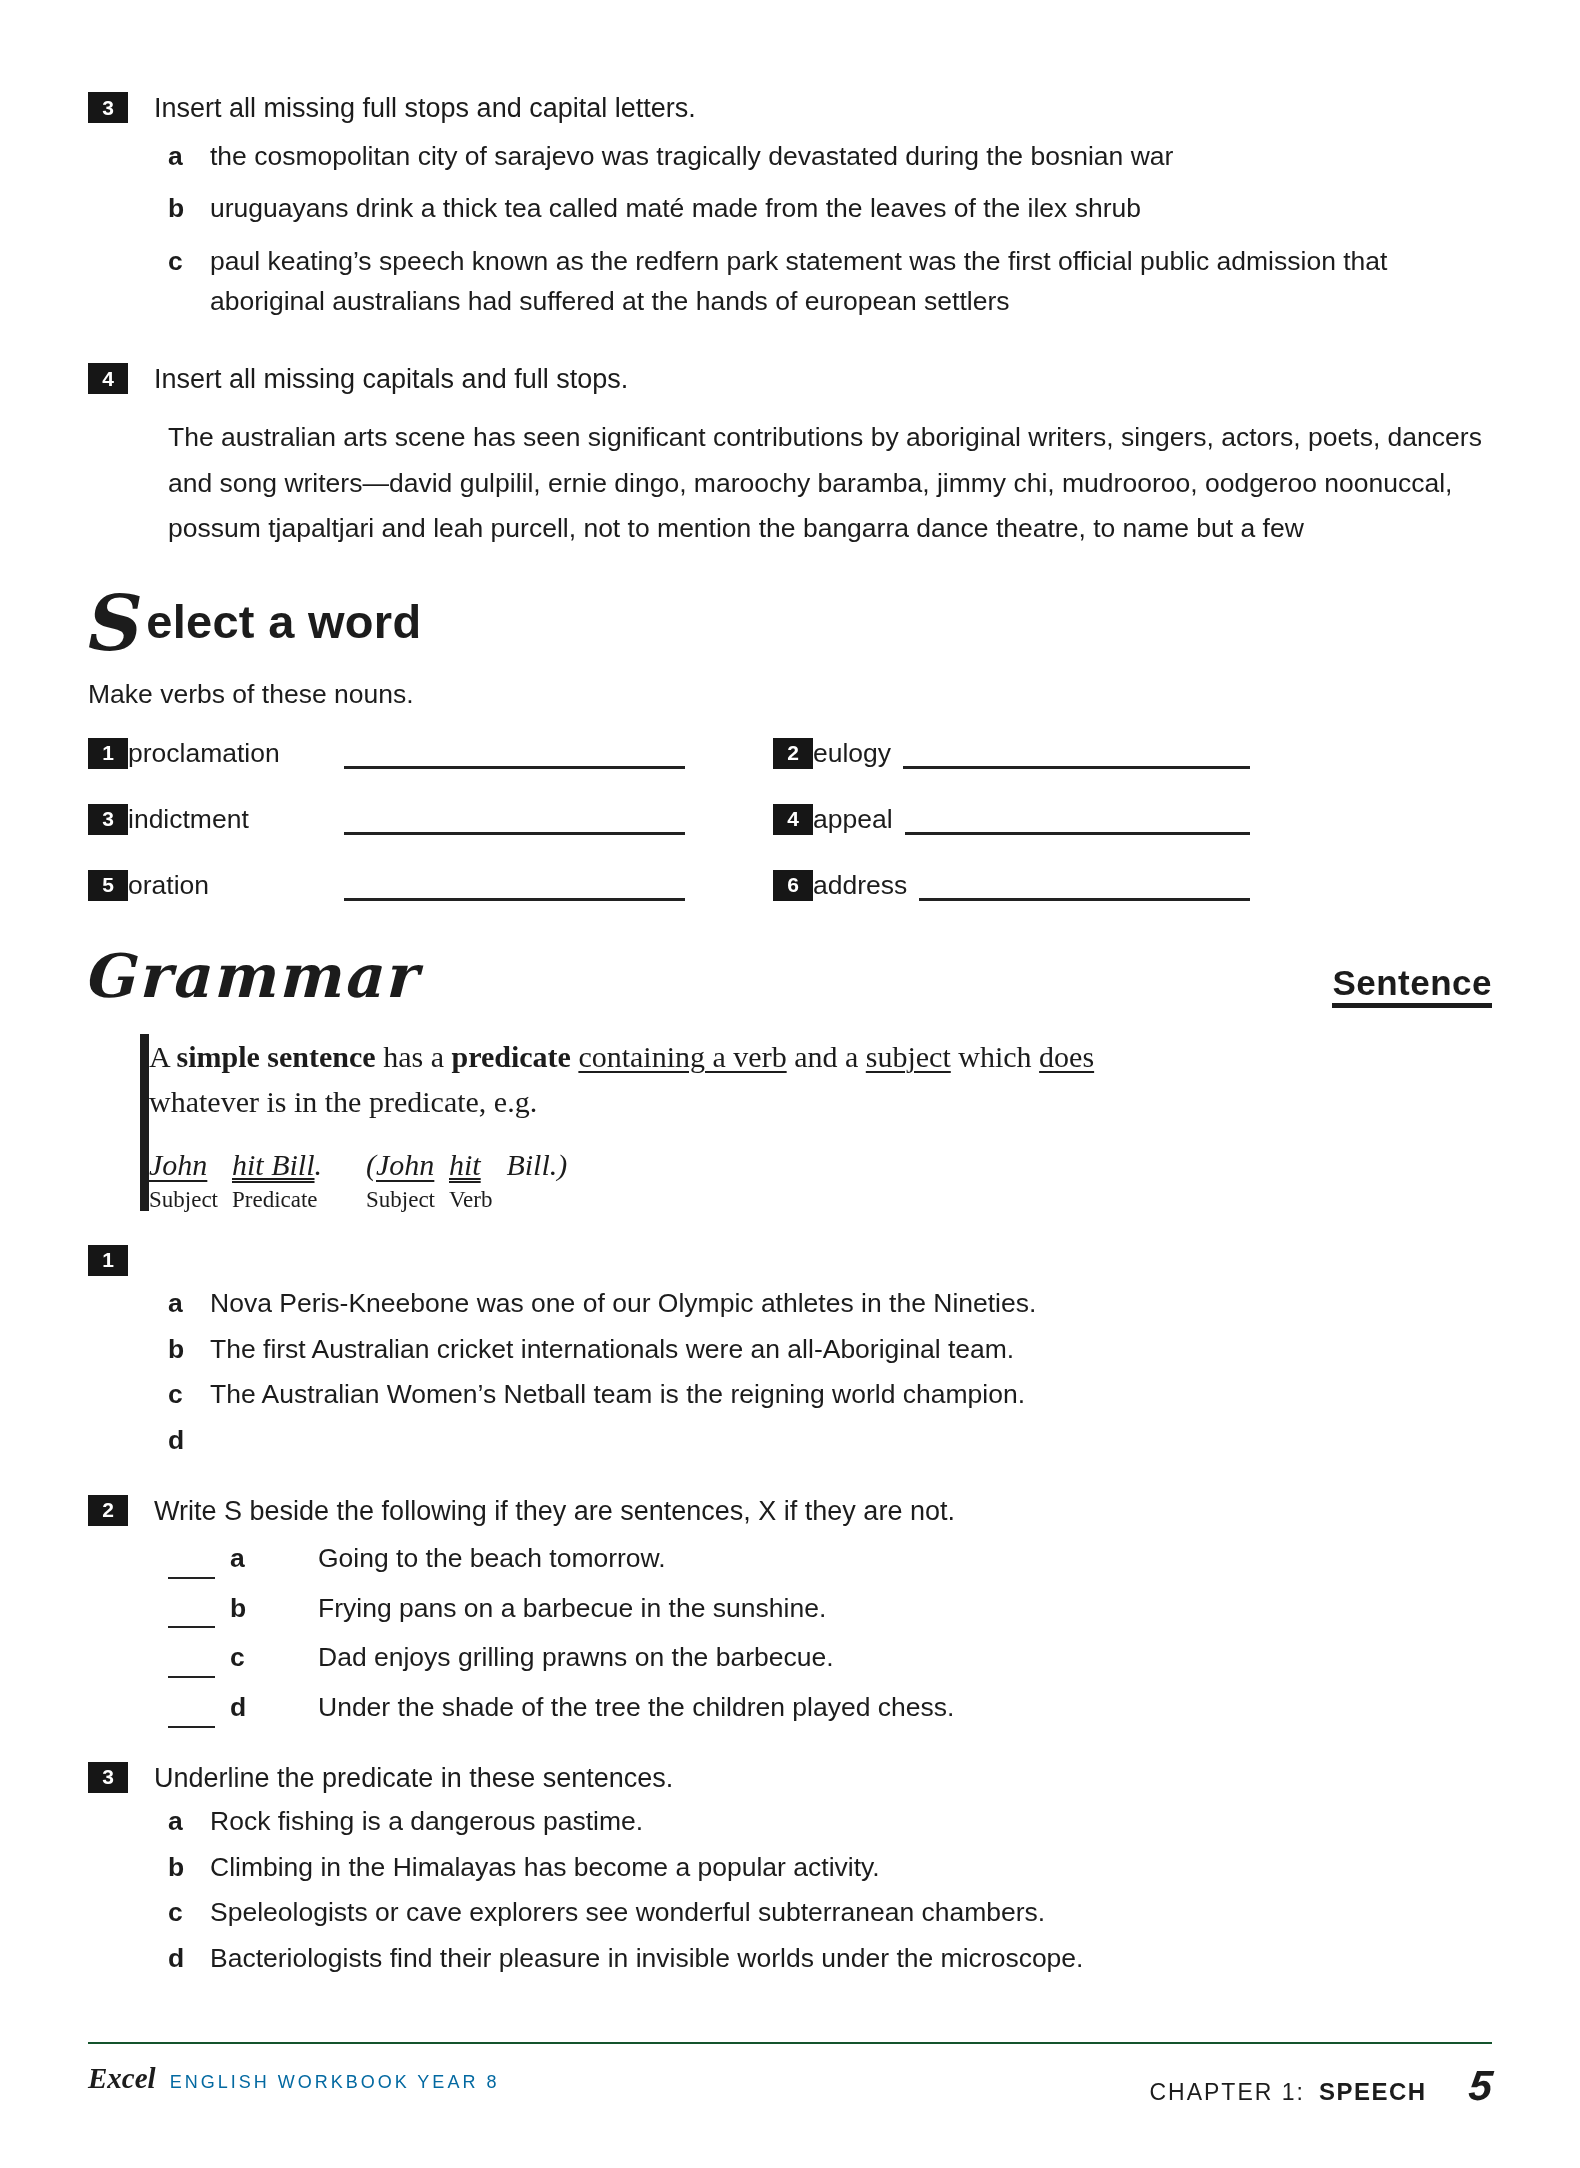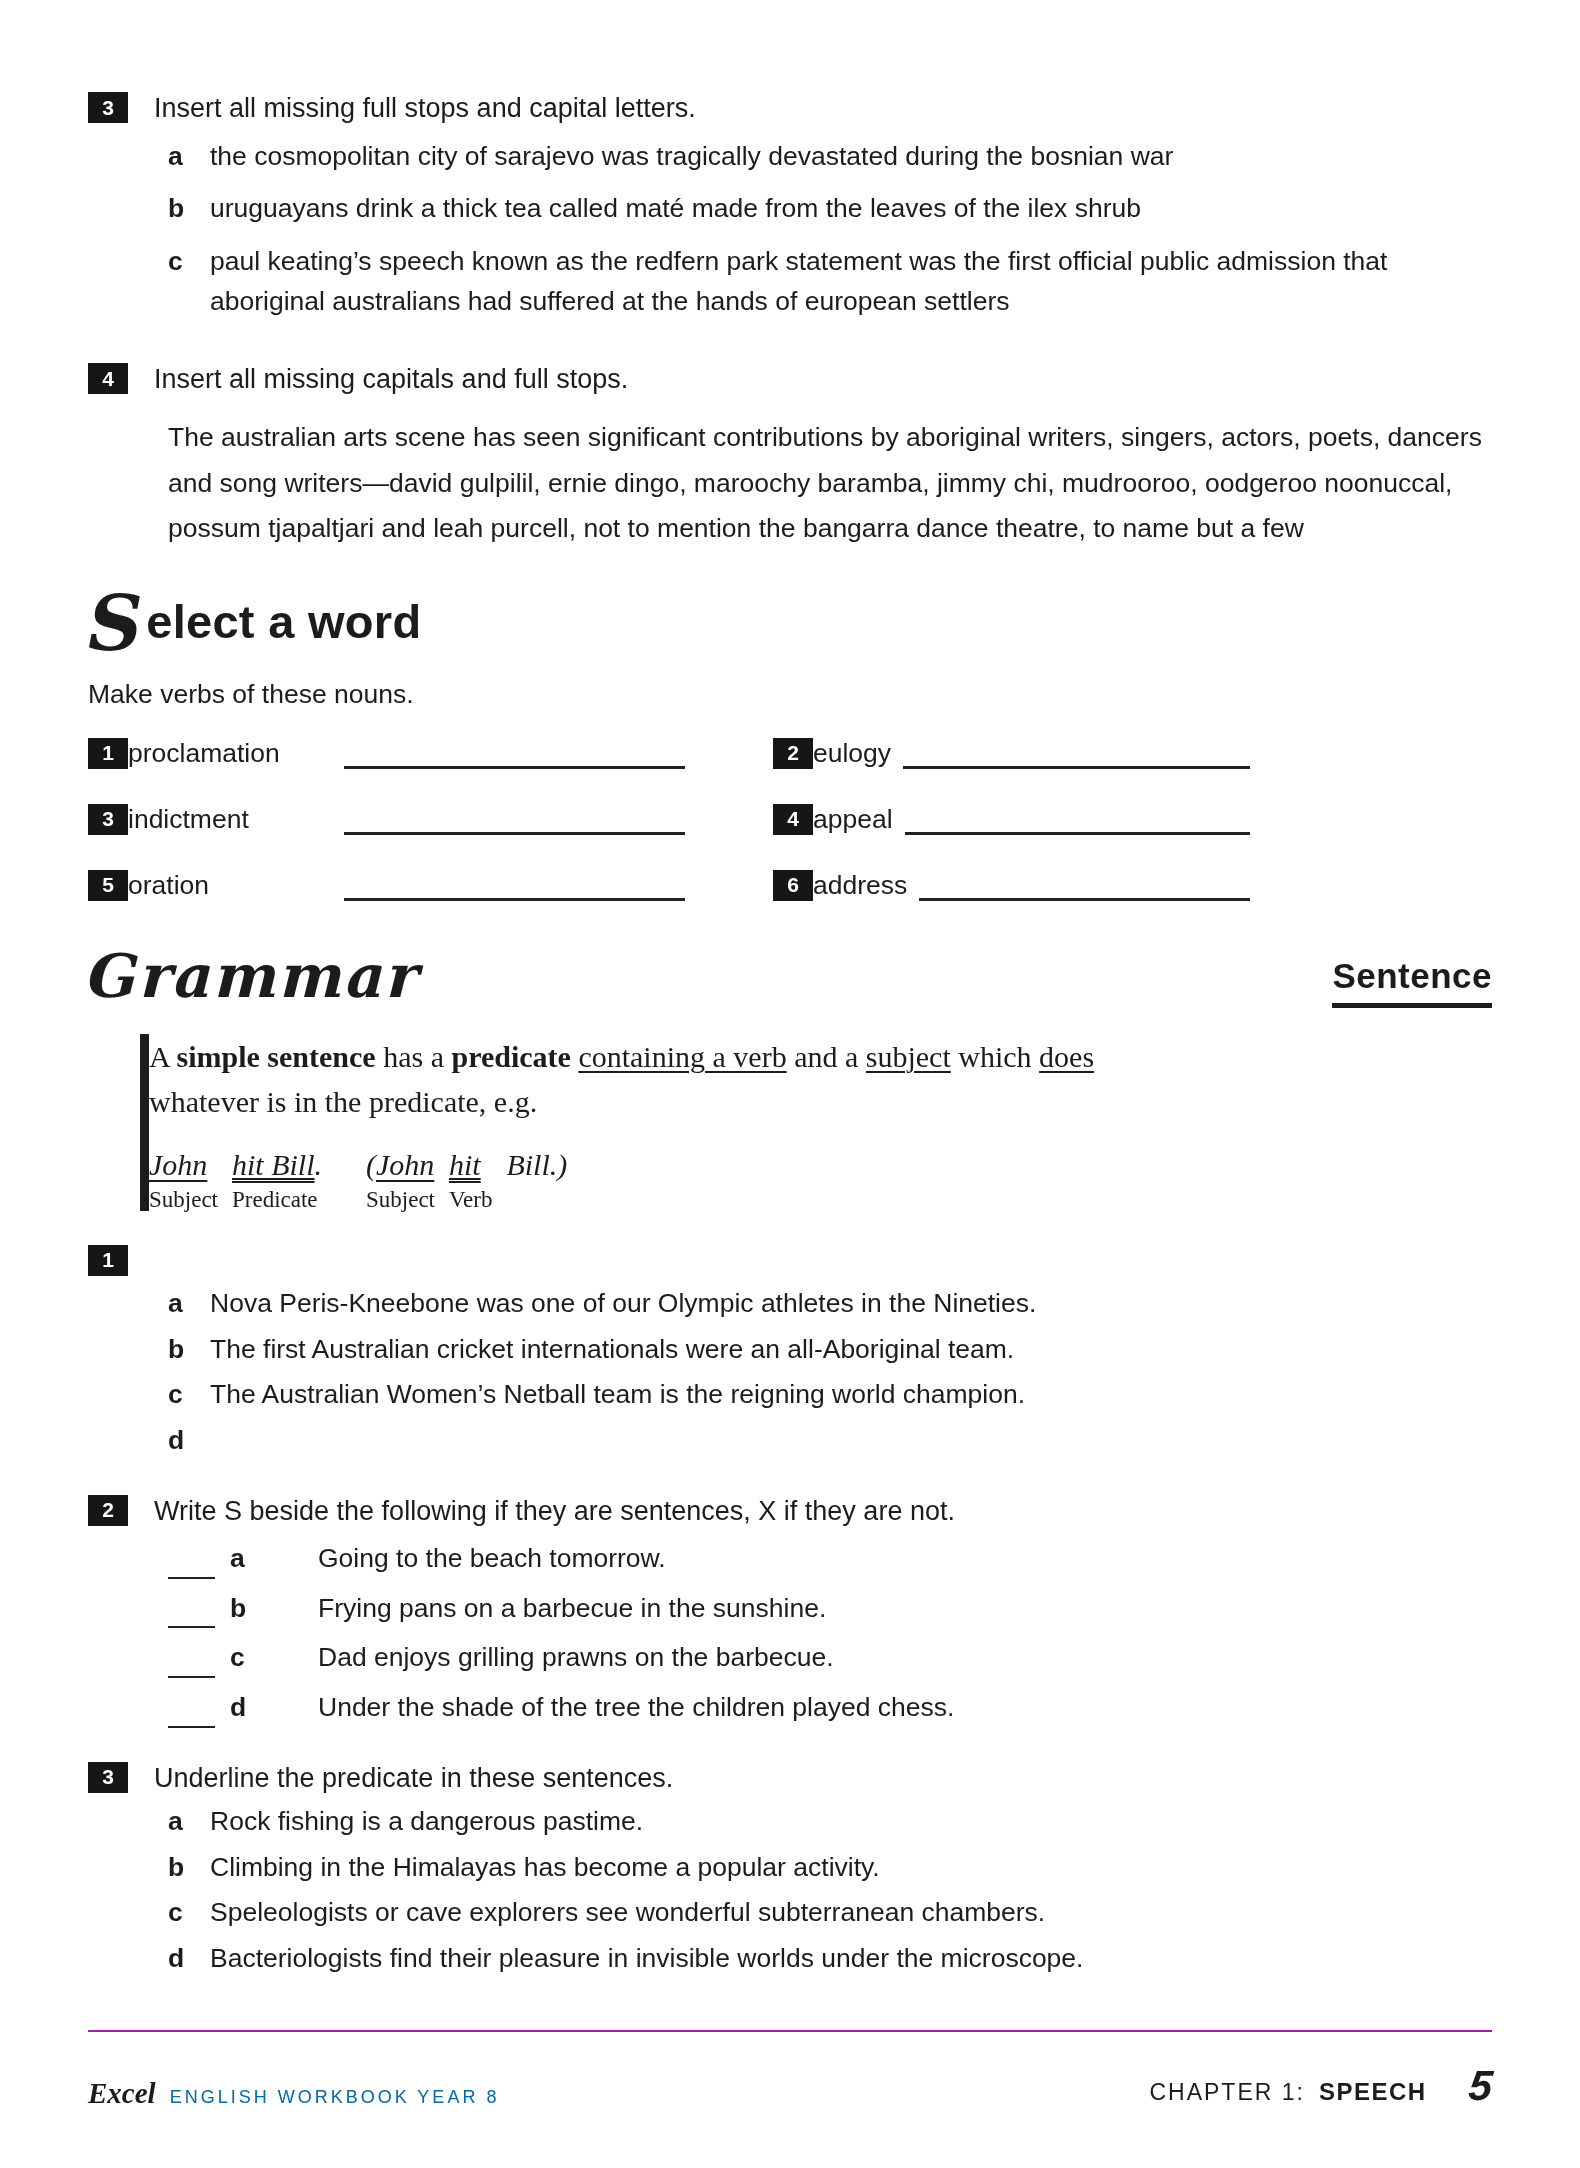--- a/index.html
+++ b/index.html
@@ -47,21 +47,21 @@
   .blank { flex:1 1 auto; border-bottom:3px solid #222222; height:29px; }
 
   
   .grammar-head { display:flex; justify-content:space-between; align-items:flex-end; margin-top:44px; }
   .grammar-title {
     font-family:"DejaVu Serif", serif; font-style:italic; font-weight:bold;
     font-size:60px; line-height:1.05; letter-spacing:2px; transform:skewX(-3deg);
   }
   .topic-label {
     font-size:35px; font-weight:bold; letter-spacing:0.5px;
-    border-bottom:5px solid #1c1c1c; padding-bottom:7px;
+    border-bottom:5px solid #1c1c1c; padding-bottom:0;
   }
   .rule-box { margin-left:52px; margin-top:26px; display:flex; }
   .rule-bar { width:9px; background:#1c1c1c; flex:0 0 auto; }
   .rule-content { font-family:"Liberation Serif", serif; font-size:30px; line-height:1.5; }
   .rule-text { max-width:960px; }
   .seg-b { font-weight:bold; }
   .seg-u { text-decoration:underline; text-decoration-thickness:1.5px; text-underline-offset:4px; }
   .example { display:flex; margin-top:24px; font-style:italic; }
   .ex-part { display:flex; flex-direction:column; margin-right:14px; }
   .ex-part.gap { margin-left:30px; }
@@ -76,22 +76,22 @@
   .gram-item .letter { font-weight:bold; min-width:22px; flex:0 0 auto; }
 
   .s-item { display:flex; align-items:flex-end; margin-top:10px; font-size:26.5px; line-height:1.5; margin-left:80px; }
   .write-blank { width:47px; border-bottom:2.5px solid #222222; height:27px; flex:0 0 auto; margin-right:15px; }
   .s-item .letter { font-weight:bold; min-width:30px; flex:0 0 auto; }
   .s-item .text { margin-left:58px; }
 
   
   .footer {
     position:absolute; left:88px; right:88px; bottom:58px;
-    border-top:2px solid #a21caf; padding-top:30px;
-    display:flex; justify-content:space-between; align-items:flex-end;
+    border-top:2px solid #14532d; padding-top:18px;
+    display:flex; justify-content:space-between; align-items:flex-start;
   }
   .f-left { display:flex; align-items:baseline; gap:14px; }
   .brand { font-family:"Liberation Serif", serif; font-weight:bold; font-style:italic; font-size:29px; }
   .book { font-size:18px; letter-spacing:3px; color:#0369a1; }
   .f-right { display:flex; align-items:baseline; gap:14px; }
   .chapter-label { font-size:23px; letter-spacing:2px; }
   .chapter-name { font-size:24px; font-weight:bold; letter-spacing:1.5px; }
   .pagenum { font-size:42px; font-weight:bold; font-style:italic; margin-left:28px; transform:skewX(-6deg); }
 </style>
 </head>

